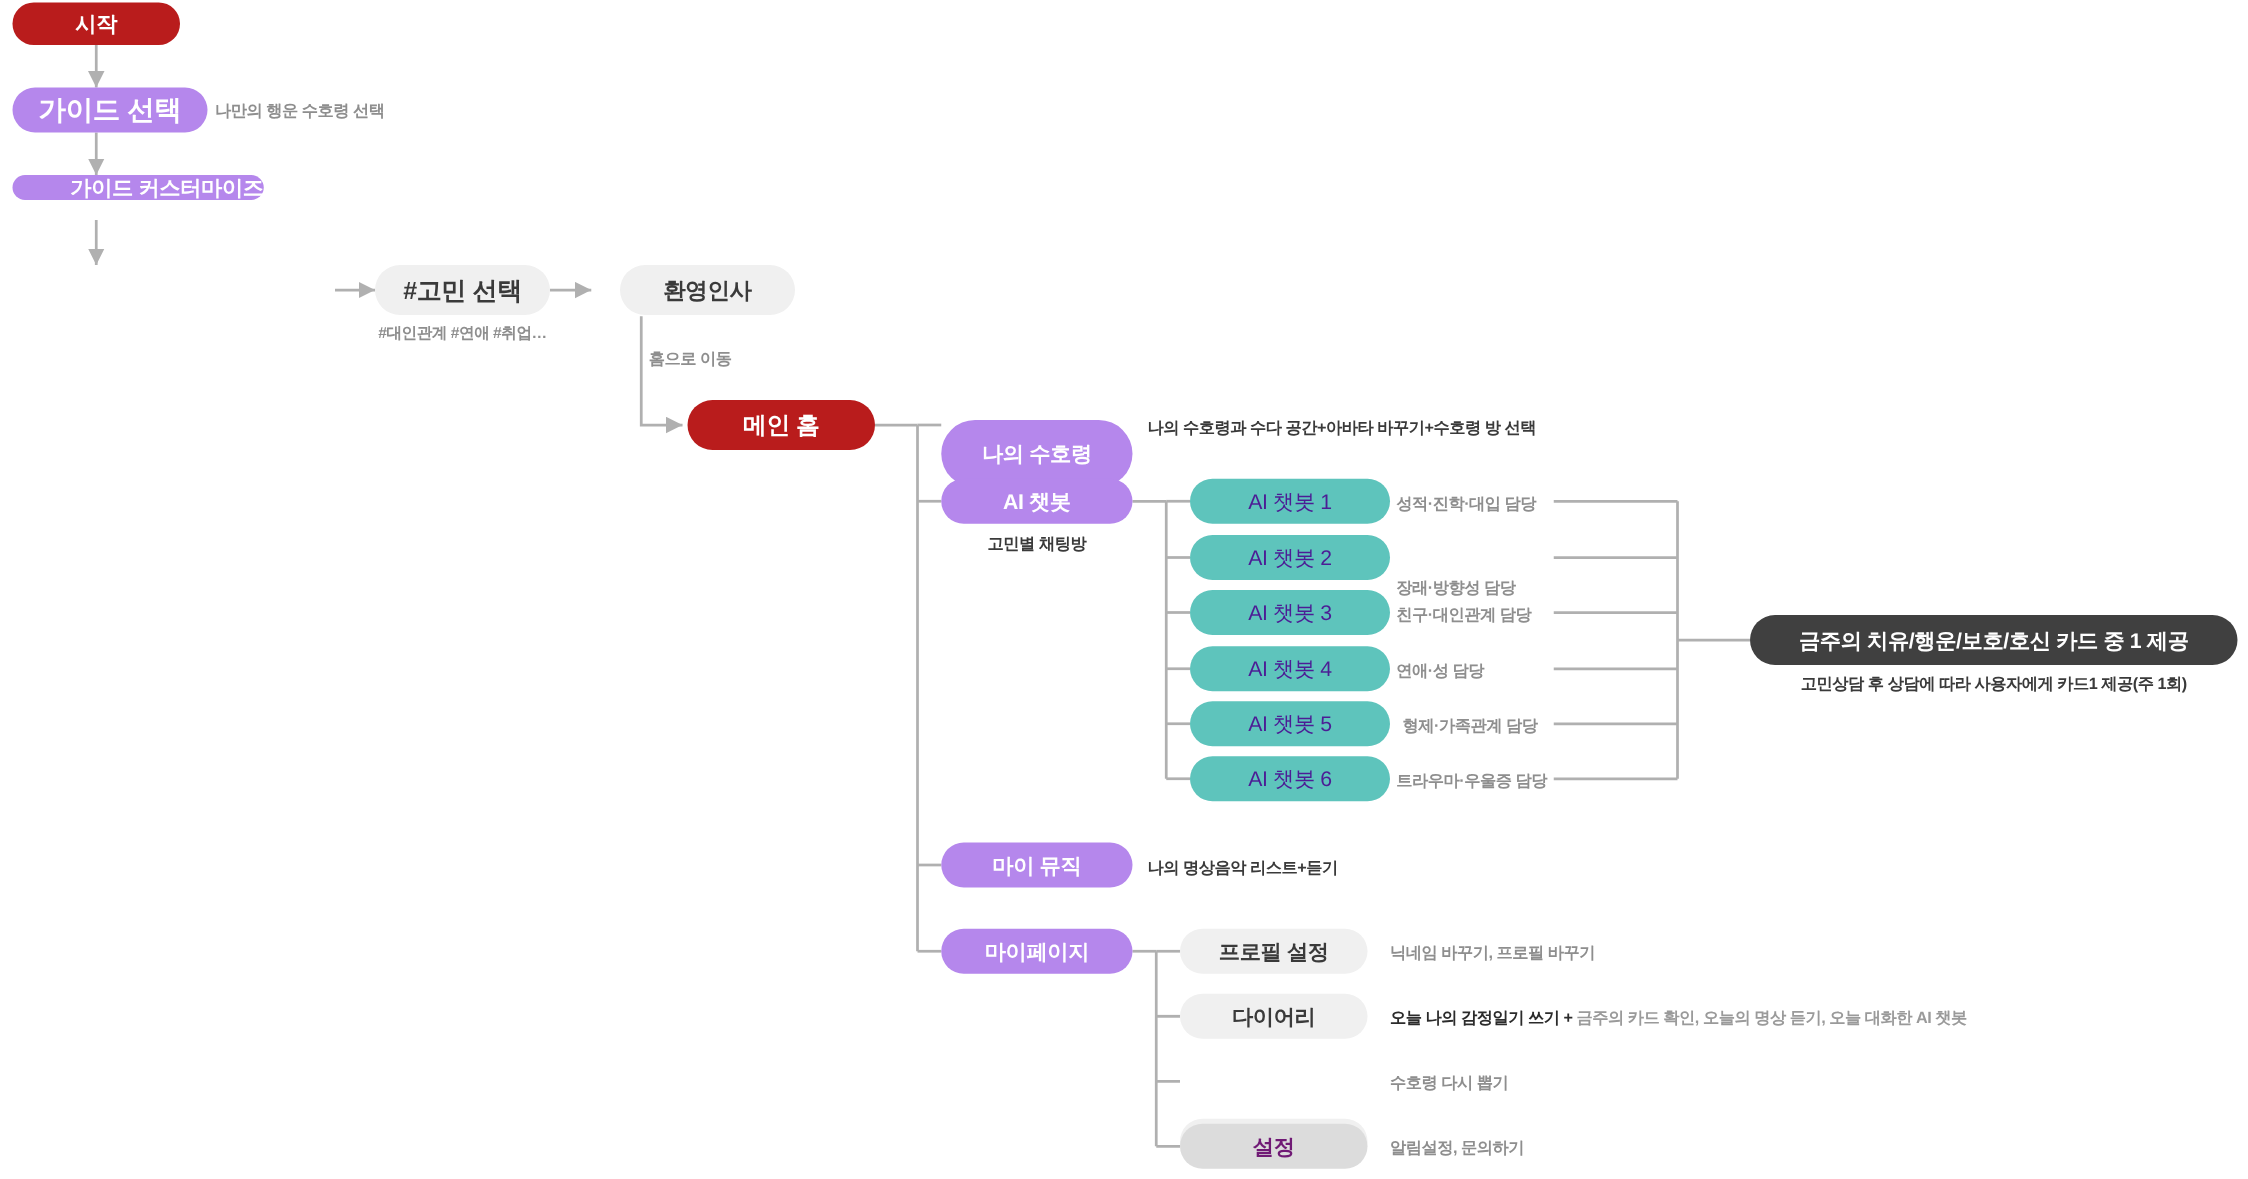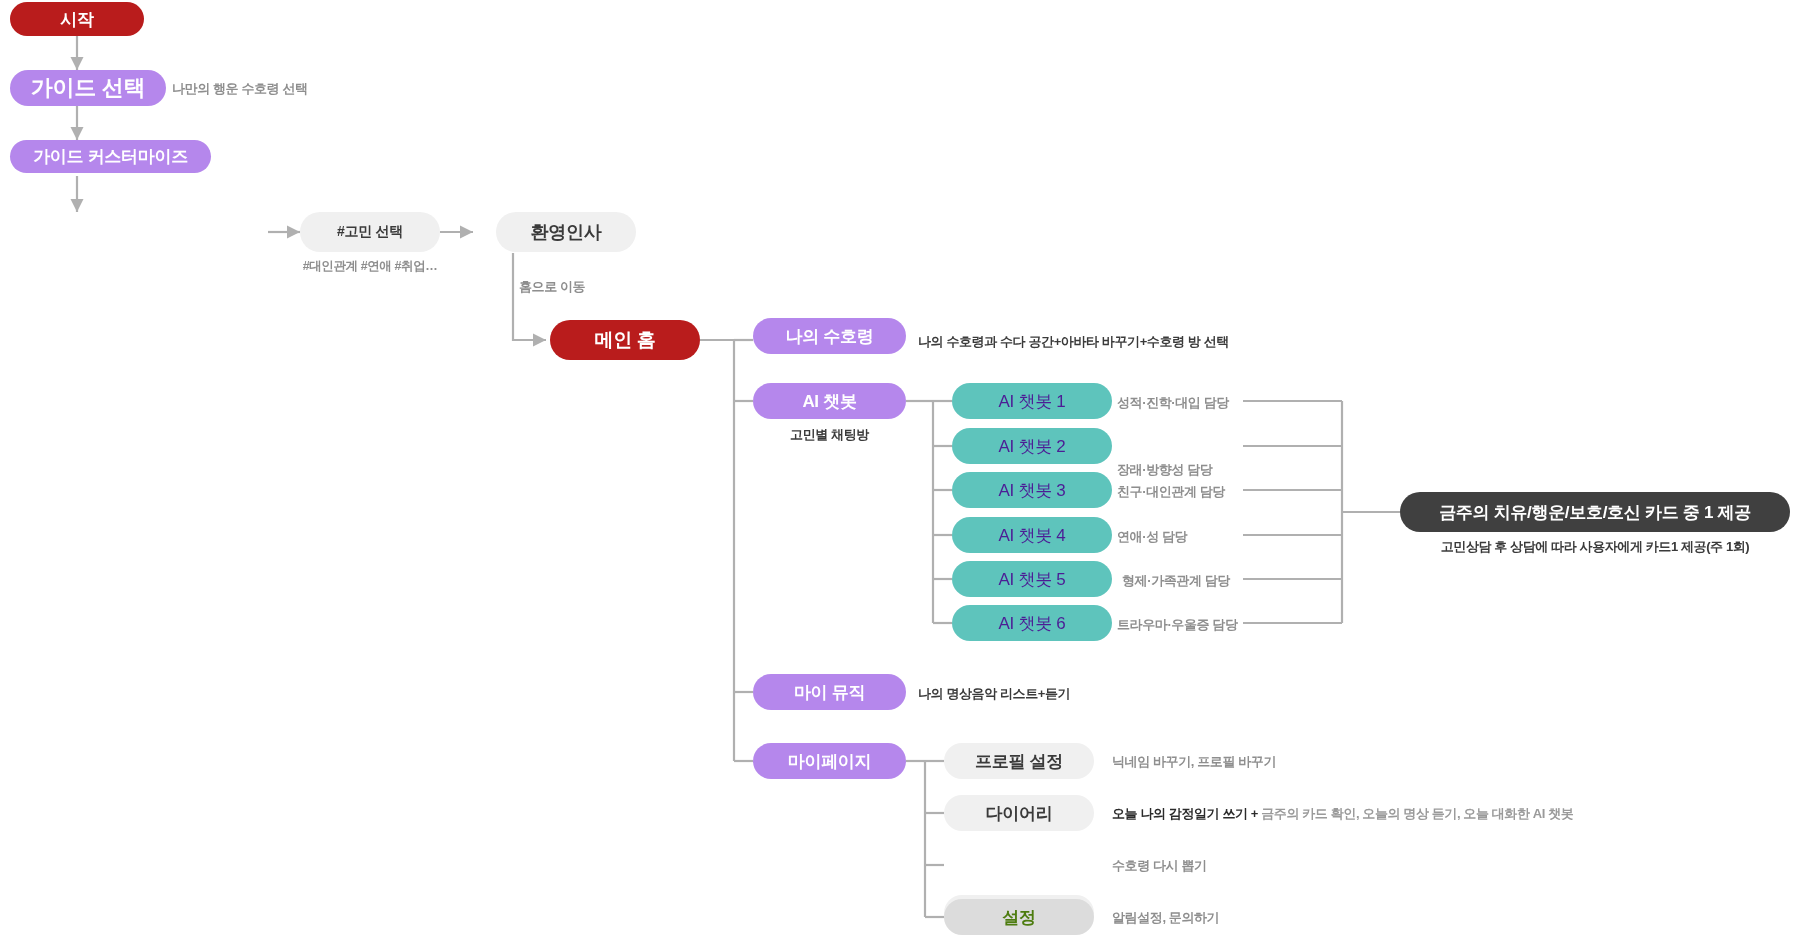--- a/index.html
+++ b/index.html
@@ -47,21 +47,21 @@
     color: #ffffff;
     font-weight: 700;
   }
   .node.grey {
     background: #f0f0f0;
     color: #3a3a3a;
     font-weight: 700;
   }
   .node.grey-dark {
     background: #dcdcdc;
-    color: #4d7c0f;
+    color: #701a75;
     font-weight: 700;
   }
   .node.teal {
     background: #5ec4bc;
     color: #4c1d95;
     font-weight: 400;
   }
   .node.charcoal {
     background: #404040;
     color: #ffffff;
@@ -148,40 +148,40 @@
 
   <div class="node primary" style="left:10px; top:2px; width:134px; height:34px; font-size:17px;">
     <span>시작</span>
   </div>
 
   <div class="node lilac" style="left:10px; top:70px; width:156px; height:36px; font-size:22px;">
     <span>가이드 선택</span>
   </div>
   <div class="note" style="left:172px; top:80px; font-size:13px;">나만의 행운 수호령 선택</div>
 
-  <div class="node lilac" style="left:10px; top:140px; width:201px; height:33px; font-size:17px;">
+  <div class="node lilac" style="left:10px; top:140px; width:201px; height:20px; font-size:17px;justify-content:flex-end;">
     <span>가이드 커스터마이즈</span>
   </div>
 
 
-  <div class="node grey" style="left:300px; top:212px; width:140px; height:40px; font-size:14px;align-items:center;">
+  <div class="node grey" style="left:300px; top:212px; width:140px; height:40px; font-size:20px;align-items:center;">
     <span>#고민 선택</span>
   </div>
   <div class="note center" style="left:300px; top:258px; width:140px; font-size:12.5px;">#대인관계 #연애 #취업…</div>
 
   <div class="node grey" style="left:496px; top:212px; width:140px; height:40px; font-size:18px;">
     <span>환영인사</span>
   </div>
   <div class="note" style="left:519px; top:278px; font-size:13px;">홈으로 이동</div>
 
   <div class="node primary" style="left:550px; top:320px; width:150px; height:40px; font-size:19px;">
     <span>메인 홈</span>
   </div>
 
-  <div class="node lilac" style="left:753px; top:318px; width:153px; height:36px; font-size:17px;justify-content:center;">
+  <div class="node lilac" style="left:753px; top:336px; width:153px; height:54px; font-size:17px;justify-content:center;">
     <span>나의 수호령</span>
   </div>
   <div class="note dark" style="left:918px; top:333px; font-size:13px;">나의 수호령과 수다 공간+아바타 바꾸기+수호령 방 선택</div>
 
   <div class="node lilac" style="left:753px; top:383px; width:153px; height:36px; font-size:17px;">
     <span>AI 챗봇</span>
   </div>
   <div class="note dark center" style="left:753px; top:426px; width:153px; font-size:13px;">고민별 채팅방</div>
 
   <div class="node lilac" style="left:753px; top:674px; width:153px; height:36px; font-size:17px;">

